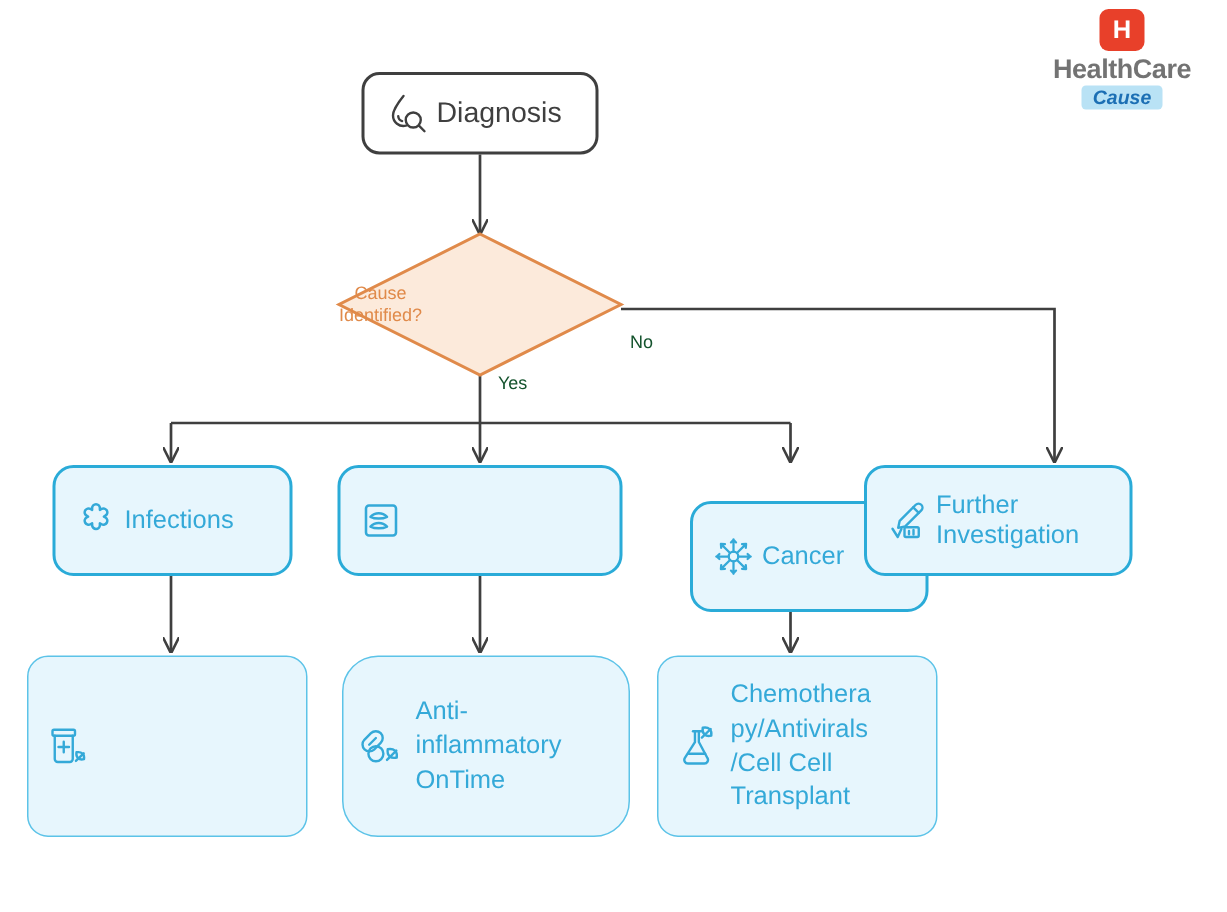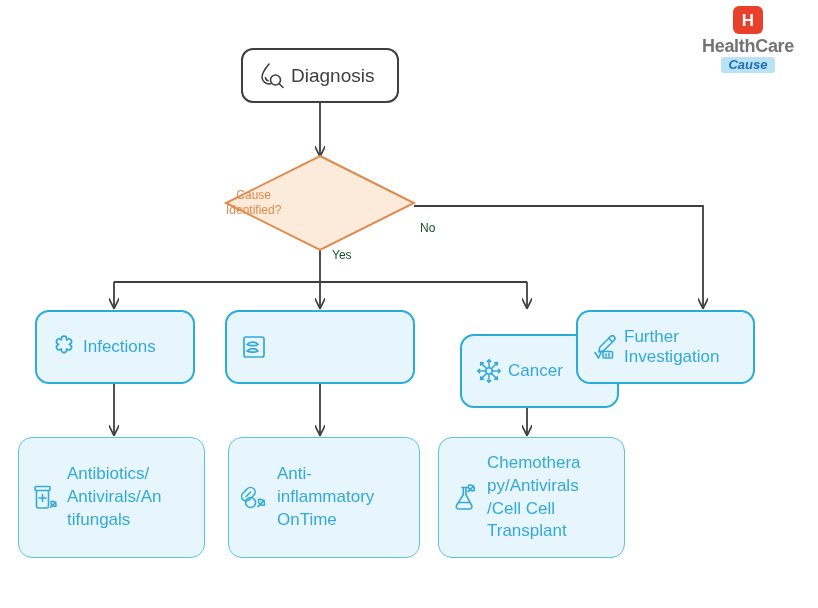--- a/index.html
+++ b/index.html
@@ -273,28 +273,23 @@
 <div class="node node-tx" style="left:18px; top:437px; width:187px; height:121px;">
   <span class="icon">
     <svg width="34" height="34" viewBox="0 0 34 34" fill="none" stroke="#34a9d8" stroke-width="1.6" stroke-linecap="round" stroke-linejoin="round">
       <rect x="6" y="5.5" width="15" height="4" rx="1"></rect>
       <path d="M7.5 9.5 v15.5 a2 2 0 0 0 2 2 h8 a2 2 0 0 0 2 -2 V9.5"></path>
       <path d="M13.5 13.5 v7 M10 17 h7"></path>
       <path d="M22 20.5 c3.5 -0.6 5.5 1.4 5 4.6 c-3.4 0.8 -5.6 -1.2 -5 -4.6 z"></path>
       <path d="M26.8 21.2 L21.6 26.3"></path>
     </svg>
   </span>
-  <span class="label">
-    <span>Antibiotics/</span><br>
-    <span>Antivirals/An</span><br>
-    <span>tifungals</span>
-  </span>
-</div>
-
-<div class="node node-tx" style="left:228px; top:437px; width:192px; height:121px;">
+</div>
+
+<div class="node node-tx" style="left:228px; top:437px; width:192px; height:121px;border-radius:24px;">
   <span class="icon">
     <svg width="34" height="34" viewBox="0 0 34 34" fill="none" stroke="#34a9d8" stroke-width="1.6" stroke-linecap="round" stroke-linejoin="round">
       <path d="M14.8 7.8 a4.6 4.6 0 0 1 0 6.5 l-4.4 4.4 a4.6 4.6 0 0 1 -6.5 -6.5 l4.4 -4.4
                a4.6 4.6 0 0 1 6.5 0 z"></path>
       <path d="M11.6 11 L7.1 15.5"></path>
       <circle cx="11.6" cy="21.5" r="5"></circle>
       <path d="M19.5 18.5 c4.2 -0.8 6.6 1.6 6 5.5 c-4 1 -6.7 -1.4 -6 -5.5 z"></path>
       <path d="M25.2 19.4 L19 25.6"></path>
     </svg>
   </span>

